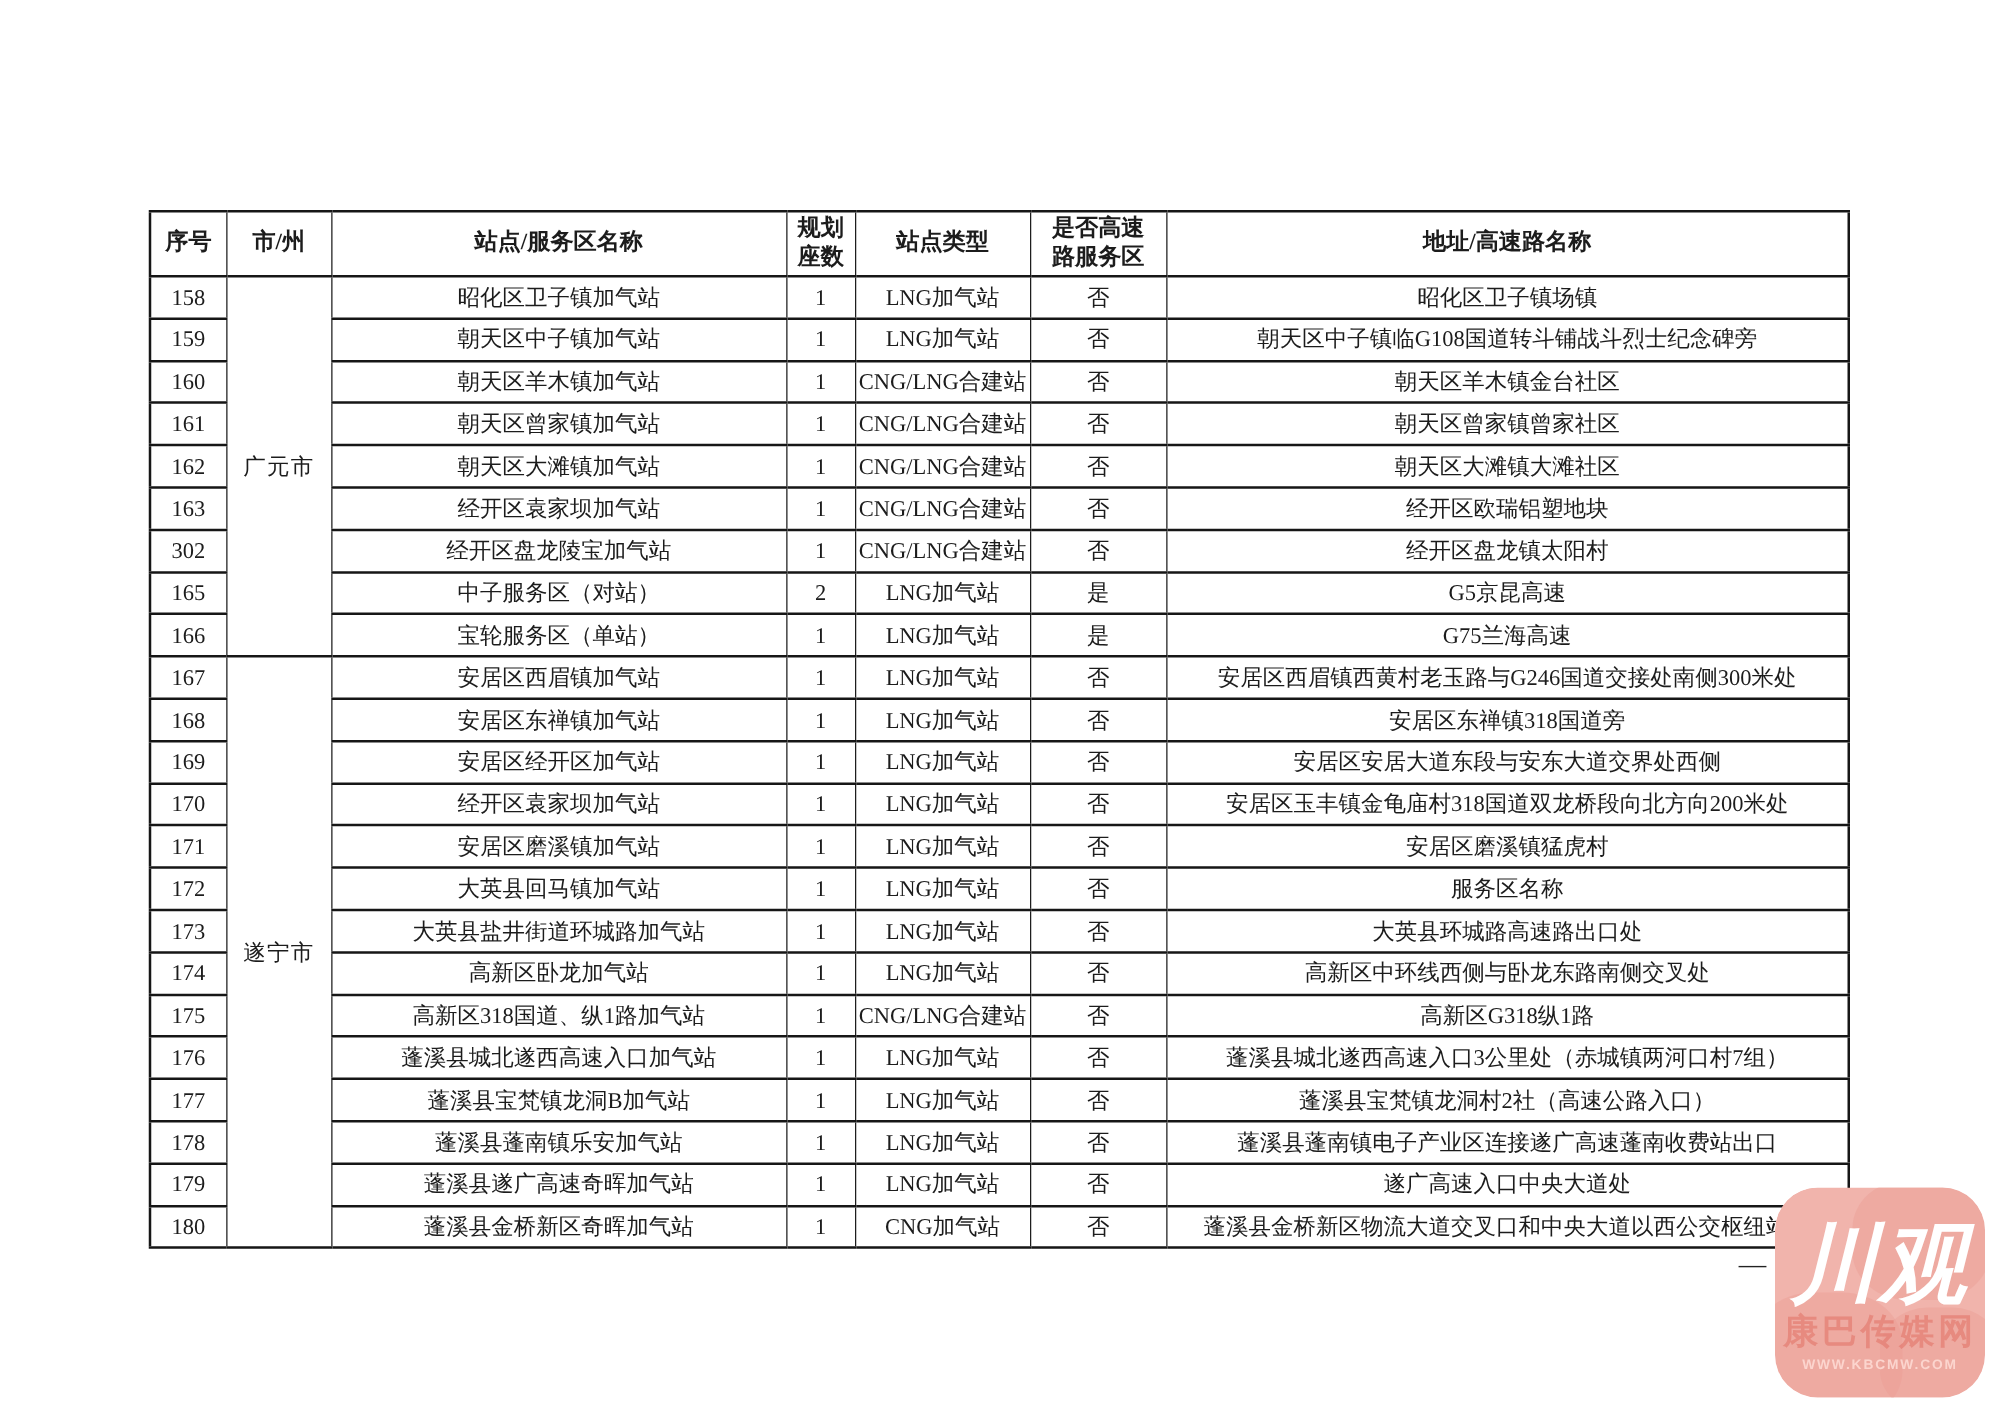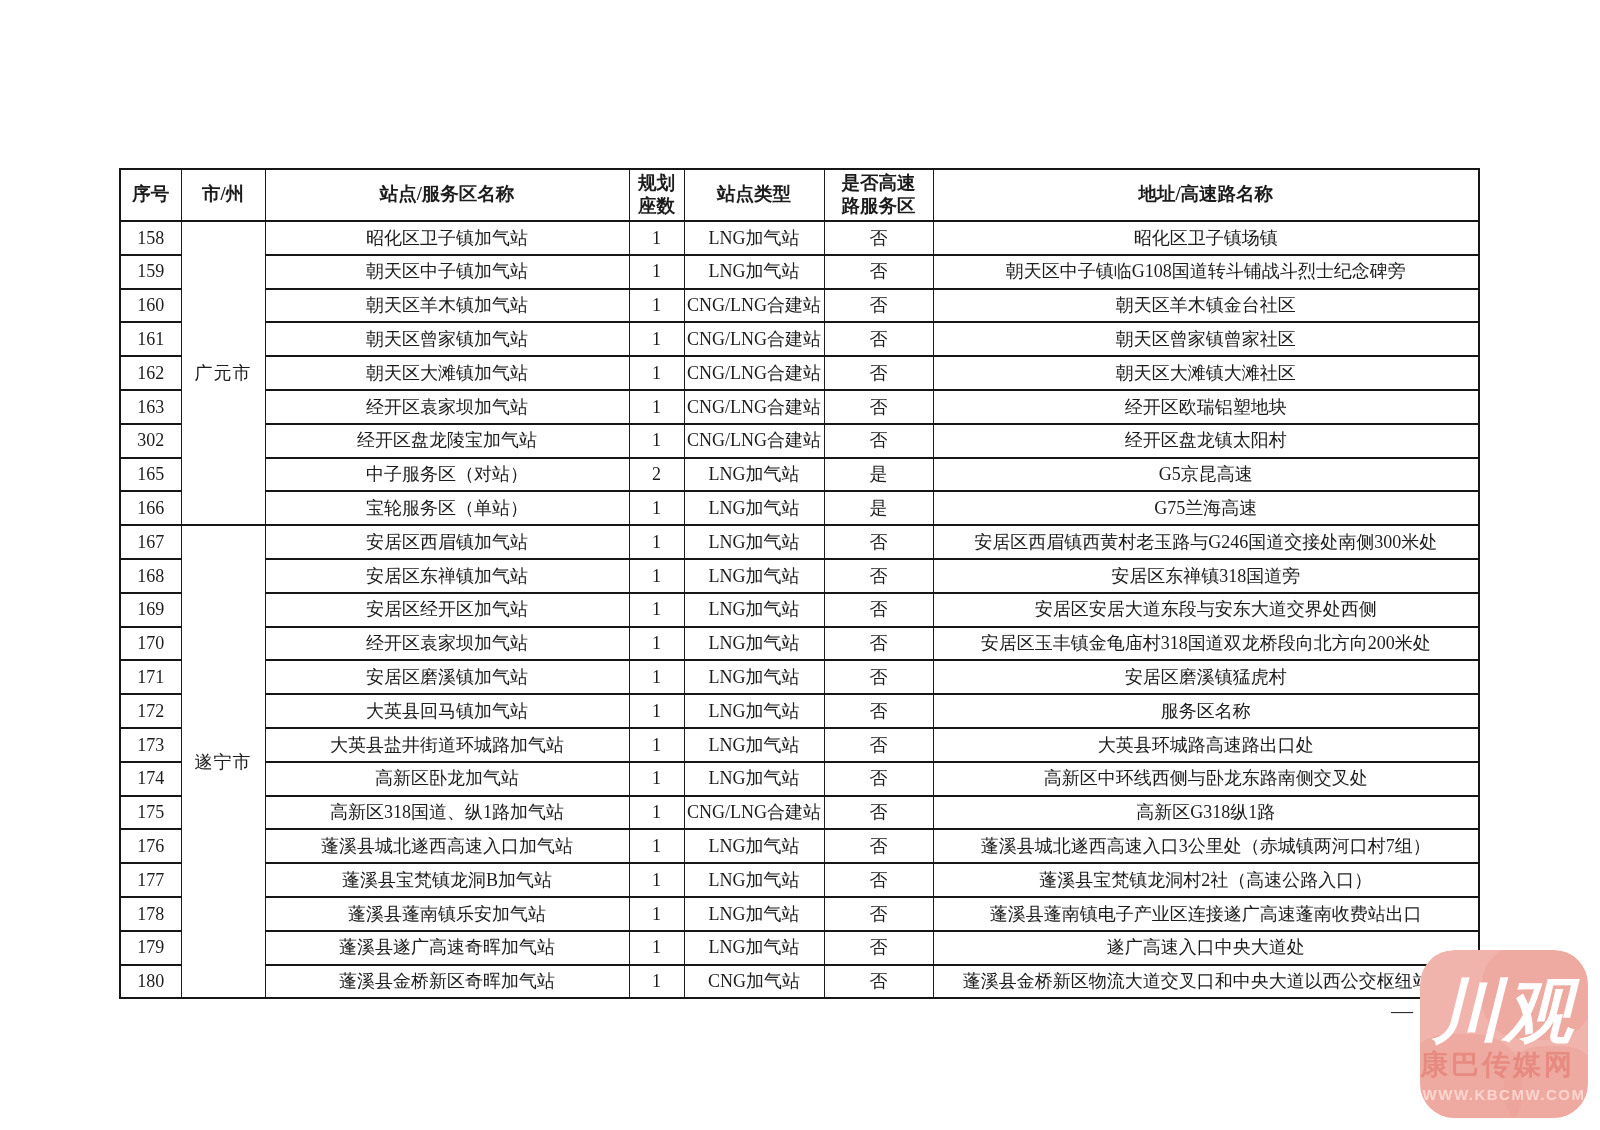--- a/index.html
+++ b/index.html
@@ -47,26 +47,26 @@
   .wm-shape.s2 { width: 120px; height: 104px; left: -18px; top: 84px; }
   .wm-shape.s3 { width: 96px; height: 84px; left: 84px; top: 96px; }
   .wm-title {
     position: absolute; left: 0; top: 16px; width: 100%;
     text-align: center; font-size: 69px; font-weight: bold; font-style: italic;
     color: #ffffff; letter-spacing: 2px;
     font-family: "Liberation Serif", "DejaVu Serif", serif;
   }
   .wm-subtitle {
     position: absolute; left: 0; top: 96px; width: 100%;
-    text-align: left; font-size: 28px; font-weight: bold;
+    text-align: center; font-size: 28px; font-weight: bold;
     letter-spacing: 3px;
   }
   .wm-url {
     position: absolute; left: 0; top: 136px; width: 100%;
-    text-align: center; font-size: 15px; font-weight: bold;
+    text-align: center; font-size: 11px; font-weight: bold;
     letter-spacing: 1.5px;
     font-family: "Liberation Sans", "DejaVu Sans", sans-serif;
   }
 </style>
 </head>
 <body>
 
 <div class="page">
 
   <table class="station-table">

